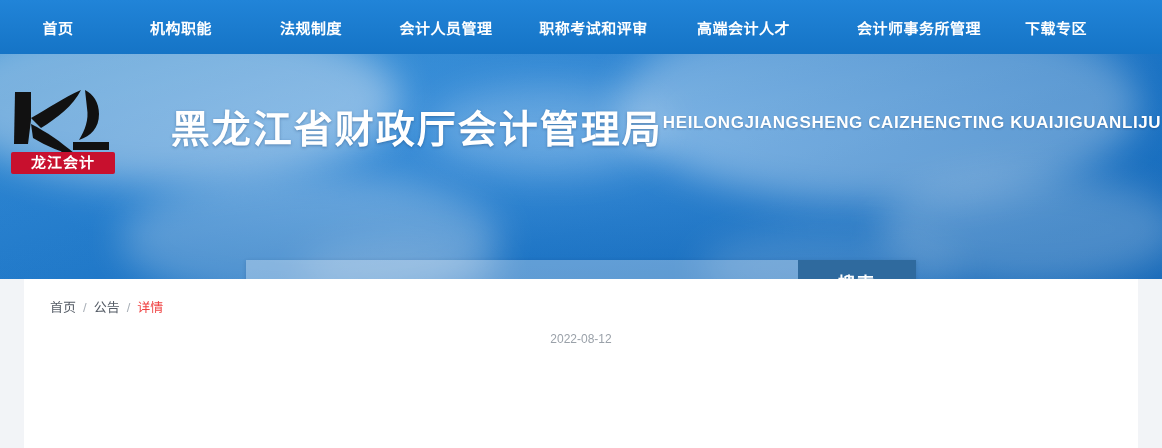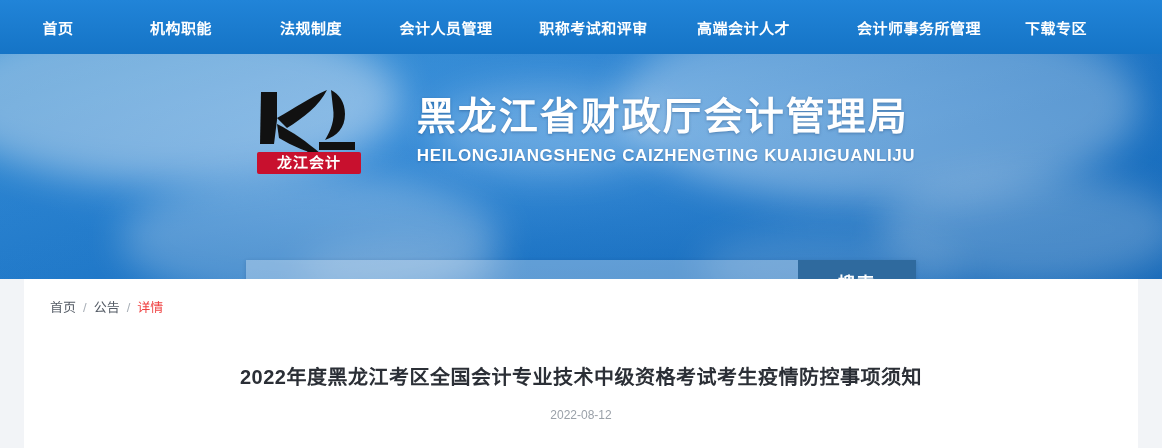--- a/index.html
+++ b/index.html
@@ -89,21 +89,21 @@
     justify-content: center;
     gap: 18px;
   }
   .logo-mark {
     width: 120px;
     height: 92px;
     position: relative;
     flex: 0 0 auto;
   }
   .logo-mark svg { display: block; }
-  .titles { display: flex; flex-direction: column; justify-content: center; margin-left: 32px; }
+  .titles { display: flex; flex-direction: row; justify-content: center; margin-left: 32px; }
   .site-title {
     color: #ffffff;
     font-size: 39px;
     font-weight: bold;
     letter-spacing: 2px;
     line-height: 1.18;
     text-shadow: 0 1px 3px rgba(0,40,90,0.35);
     white-space: nowrap;
   }
   .site-subtitle {
@@ -256,17 +256,16 @@
   <div class="card">
 
     <div class="breadcrumb">
       <span class="crumb">首页</span>
       <span class="sep">/</span>
       <span class="crumb">公告</span>
       <span class="sep">/</span>
       <span class="crumb current">详情</span>
     </div>
 
-    <div class="article-title">2022年度黑龙江考区全国会计专业技术中级资格考试考生疫情防控事项须知</div>
     <div class="article-date">2022-08-12</div>
 
   </div>
 </div>
 
 </body></html>

